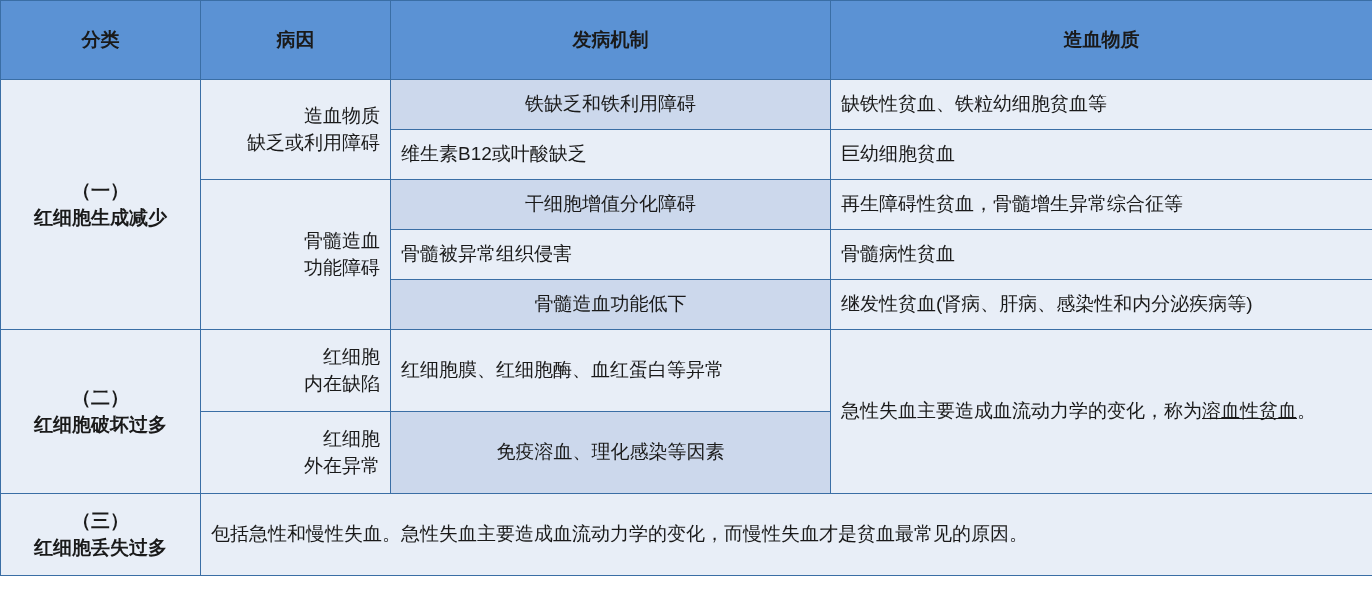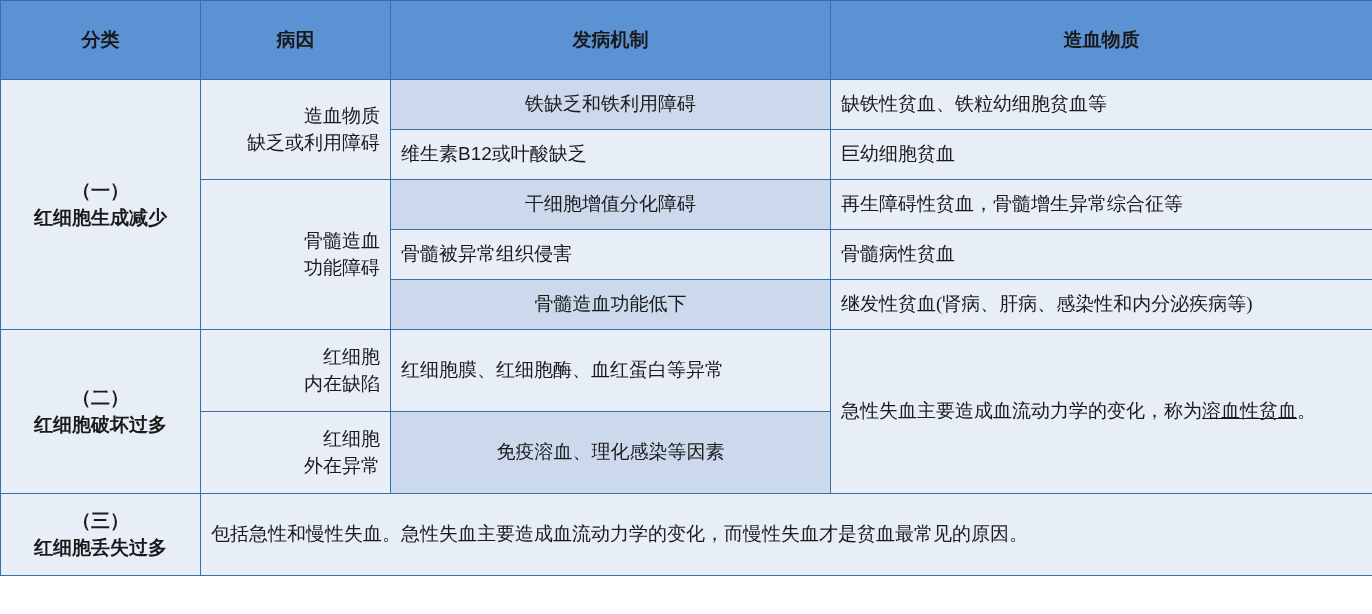--- a/index.html
+++ b/index.html
@@ -58,21 +58,20 @@
   }
   .mech-cell-light {
     background: #e8eef7;
     font-size: 19px;
   }
   .type-cell {
     background: #e8eef7;
     text-align: left;
     font-size: 19px;
     line-height: 1.5;
-    font-family: Liberation Serif, serif;
   }
   .type-cell-wide {
     background: #e8eef7;
     text-align: left;
     font-size: 19px;
     line-height: 1.6;
     padding-left: 14px;
   }
   .full-cell {
     background: #e8eef7;

